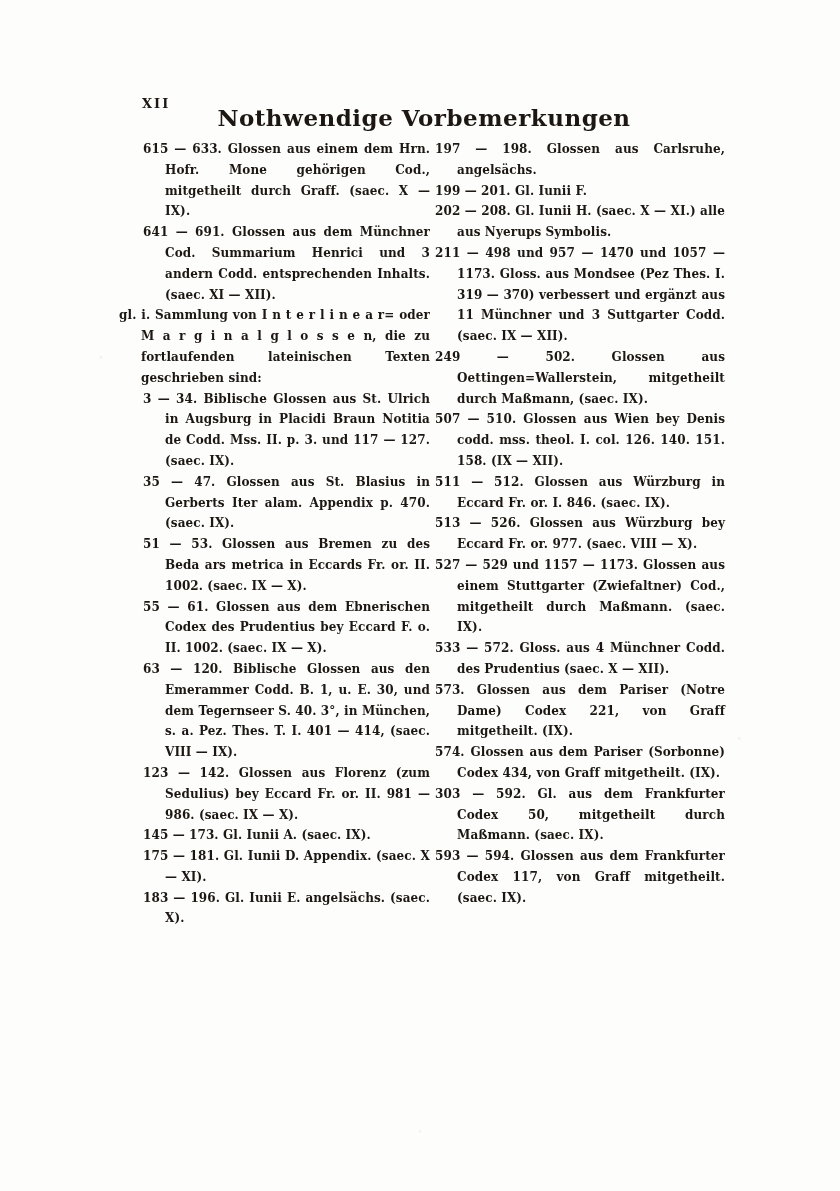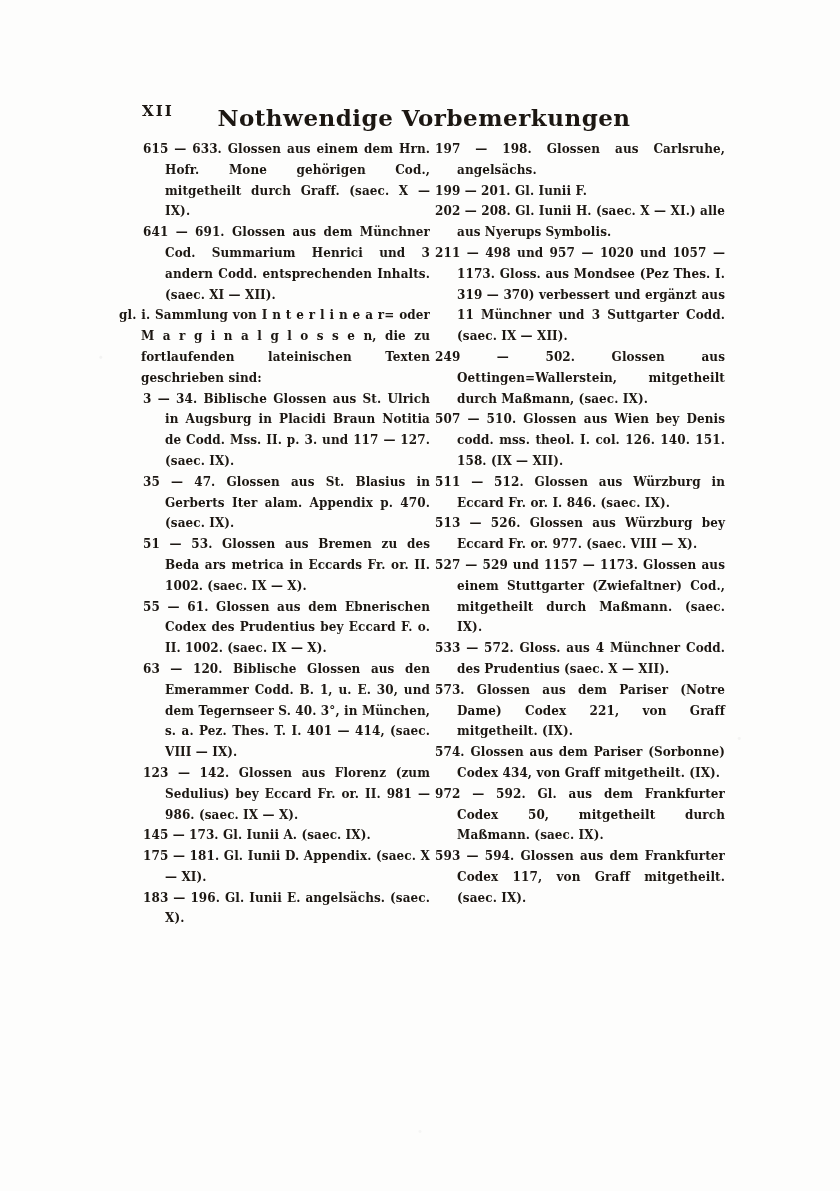--- a/index.html
+++ b/index.html
@@ -27,22 +27,22 @@
   .header-row {
     position: absolute;
     top: 96px;
     left: 120px;
     right: 112px;
     height: 30px;
   }
   .page-number {
     position: absolute;
     left: 22px;
-    top: 6px;
-    font-size: 15px;
+    top: 0;
+    font-size: 13px;
     font-weight: bold;
     letter-spacing: 2px;
     font-variant: small-caps;
   }
   .page-title {
     position: absolute;
     left: 0;
     right: 0;
     top: 8px;
     text-align: center;
@@ -94,26 +94,26 @@
       <p class="entry">123 — 142. Glossen aus Florenz (zum Sedulius) bey Eccard Fr. or. II. 981 — 986. (saec. IX — X).</p>
       <p class="entry">145 — 173. Gl. Iunii A. (saec. IX).</p>
       <p class="entry">175 — 181. Gl. Iunii D. Appendix. (saec. X — XI).</p>
       <p class="entry">183 — 196. Gl. Iunii E. angelsächs. (saec. X).</p>
     </div>
 
   <div class="column column-right">
       <p class="entry">197 — 198. Glossen aus Carlsruhe, angelsächs.</p>
       <p class="entry">199 — 201. Gl. Iunii F.</p>
       <p class="entry">202 — 208. Gl. Iunii H. (saec. X — XI.) alle aus Nyerups Symbolis.</p>
-      <p class="entry">211 — 498 und 957 — 1020 und 1057 — 1173. Gloss. aus Mondsee (Pez Thes. I. 319 — 370) verbessert und ergänzt aus 11 Münchner und 3 Suttgarter Codd. (saec. IX — XII).</p>
+      <p class="entry">211 — 498 und 957 — 1470 und 1057 — 1173. Gloss. aus Mondsee (Pez Thes. I. 319 — 370) verbessert und ergänzt aus 11 Münchner und 3 Suttgarter Codd. (saec. IX — XII).</p>
       <p class="entry">249 — 502. Glossen aus Oettingen=Wallerstein, mitgetheilt durch Maßmann, (saec. IX).</p>
       <p class="entry">507 — 510. Glossen aus Wien bey Denis codd. mss. theol. I. col. 126. 140. 151. 158. (IX — XII).</p>
       <p class="entry">511 — 512. Glossen aus Würzburg in Eccard Fr. or. I. 846. (saec. IX).</p>
       <p class="entry">513 — 526. Glossen aus Würzburg bey Eccard Fr. or. 977. (saec. VIII — X).</p>
       <p class="entry">527 — 529 und 1157 — 1173. Glossen aus einem Stuttgarter (Zwiefaltner) Cod., mitgetheilt durch Maßmann. (saec. IX).</p>
       <p class="entry">533 — 572. Gloss. aus 4 Münchner Codd. des Prudentius (saec. X — XII).</p>
       <p class="entry">573. Glossen aus dem Pariser (Notre Dame) Codex 221, von Graff mitgetheilt. (IX).</p>
       <p class="entry">574. Glossen aus dem Pariser (Sorbonne) Codex 434, von Graff mitgetheilt. (IX).</p>
-      <p class="entry">972 — 592. Gl. aus dem Frankfurter Codex 50, mitgetheilt durch Maßmann. (saec. IX).</p>
+      <p class="entry">303 — 592. Gl. aus dem Frankfurter Codex 50, mitgetheilt durch Maßmann. (saec. IX).</p>
       <p class="entry">593 — 594. Glossen aus dem Frankfurter Codex 117, von Graff mitgetheilt. (saec. IX).</p>
     </div>
 
 </div>
 
 </body></html>

